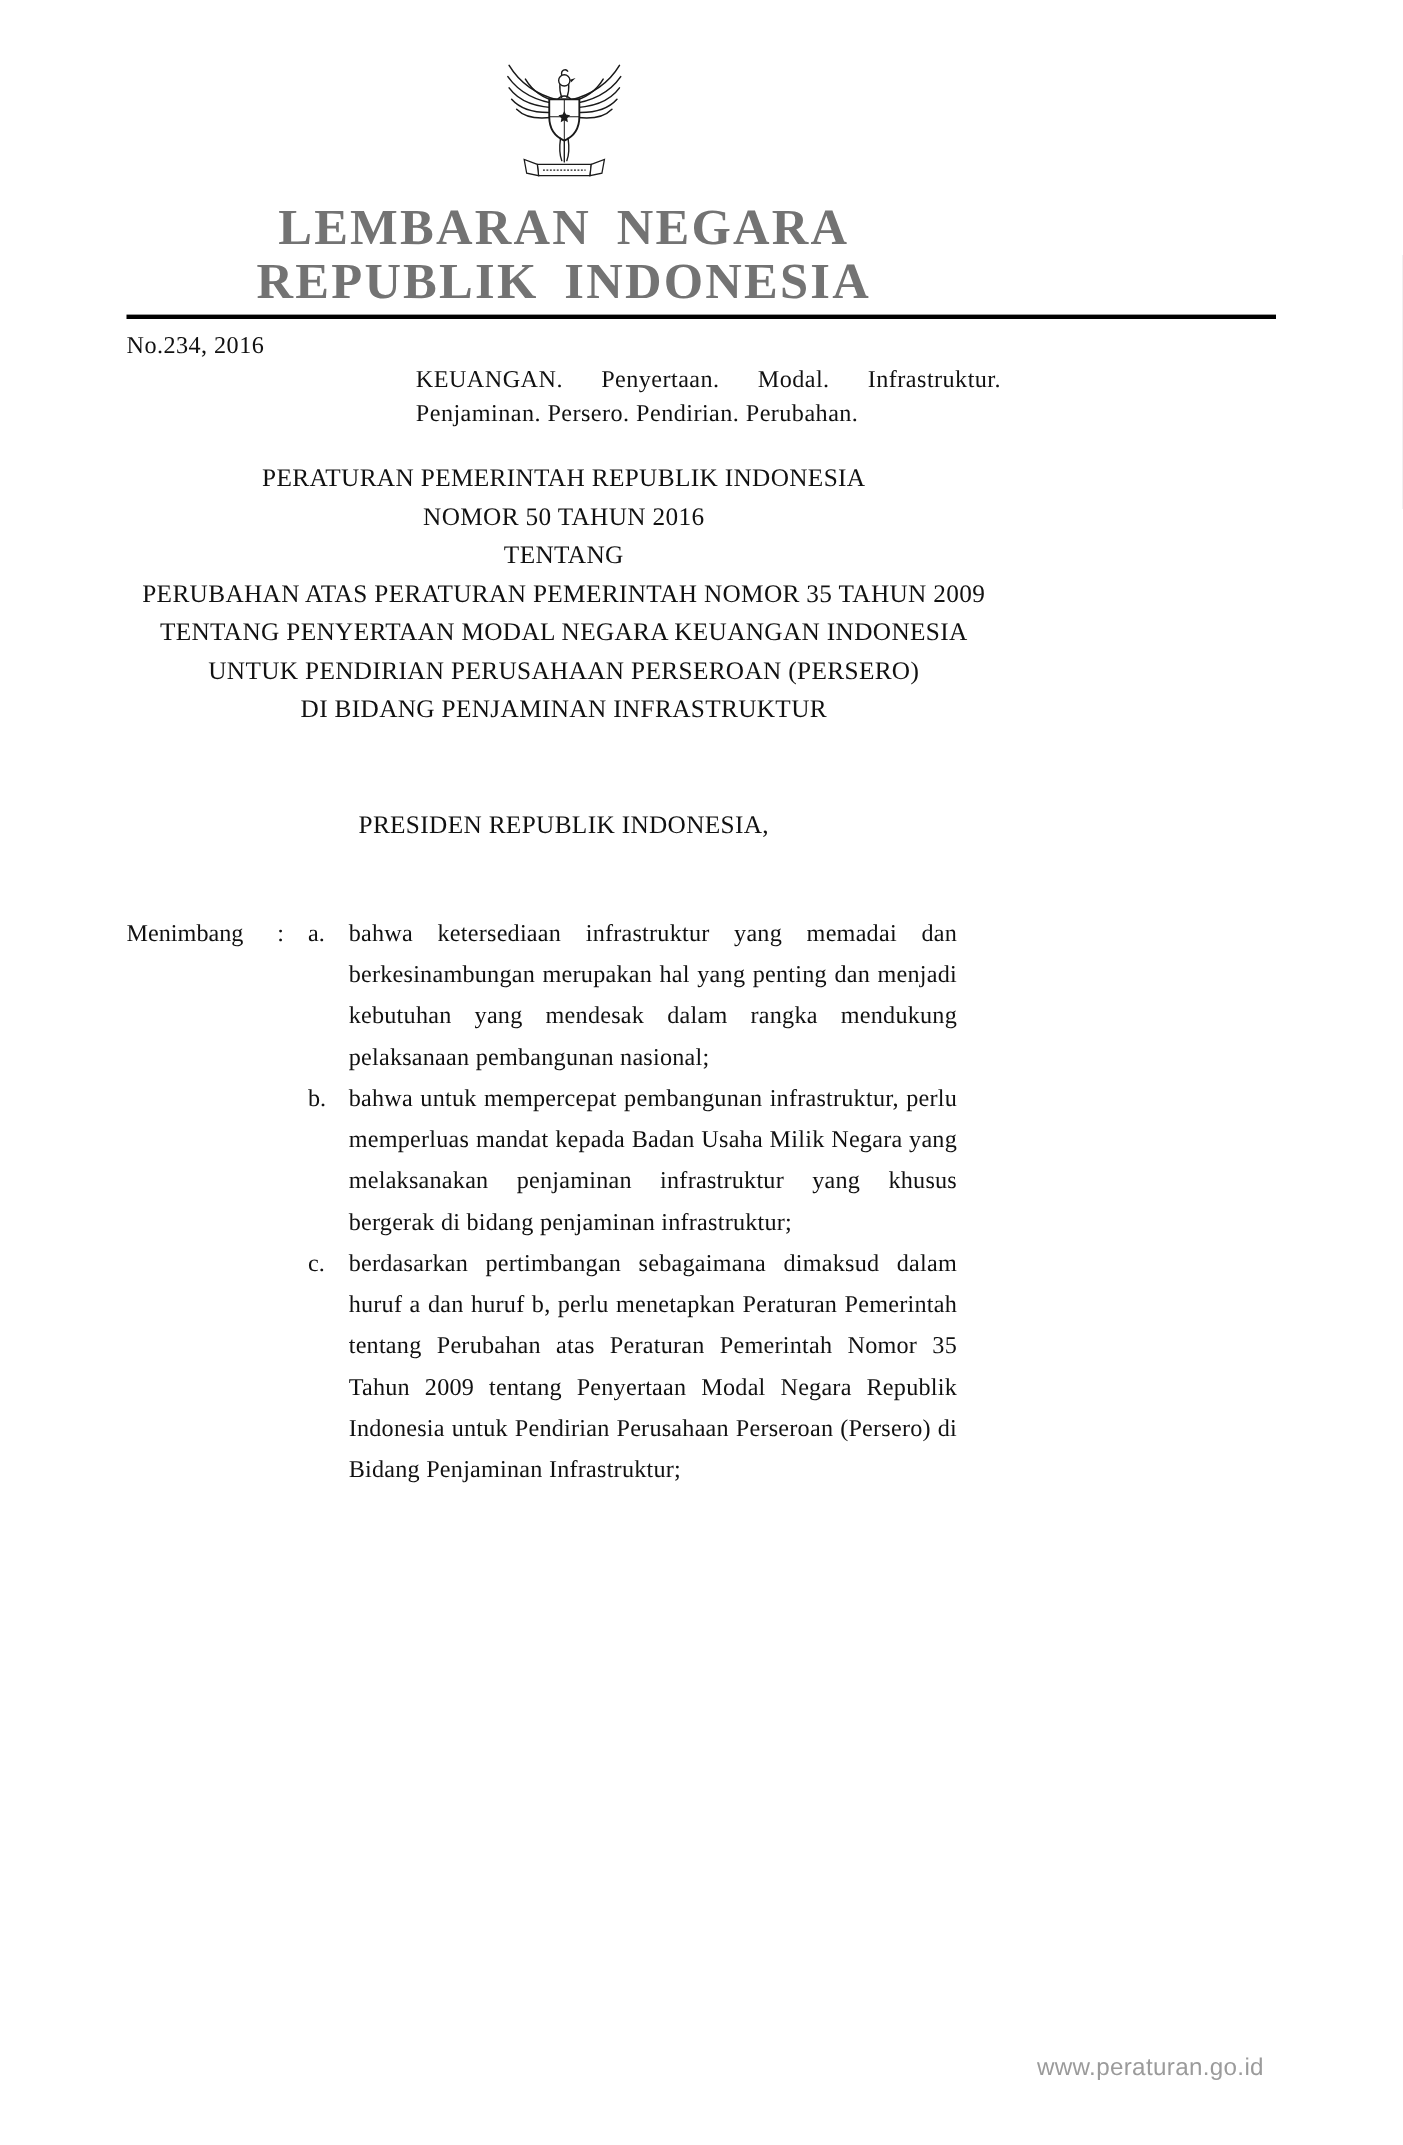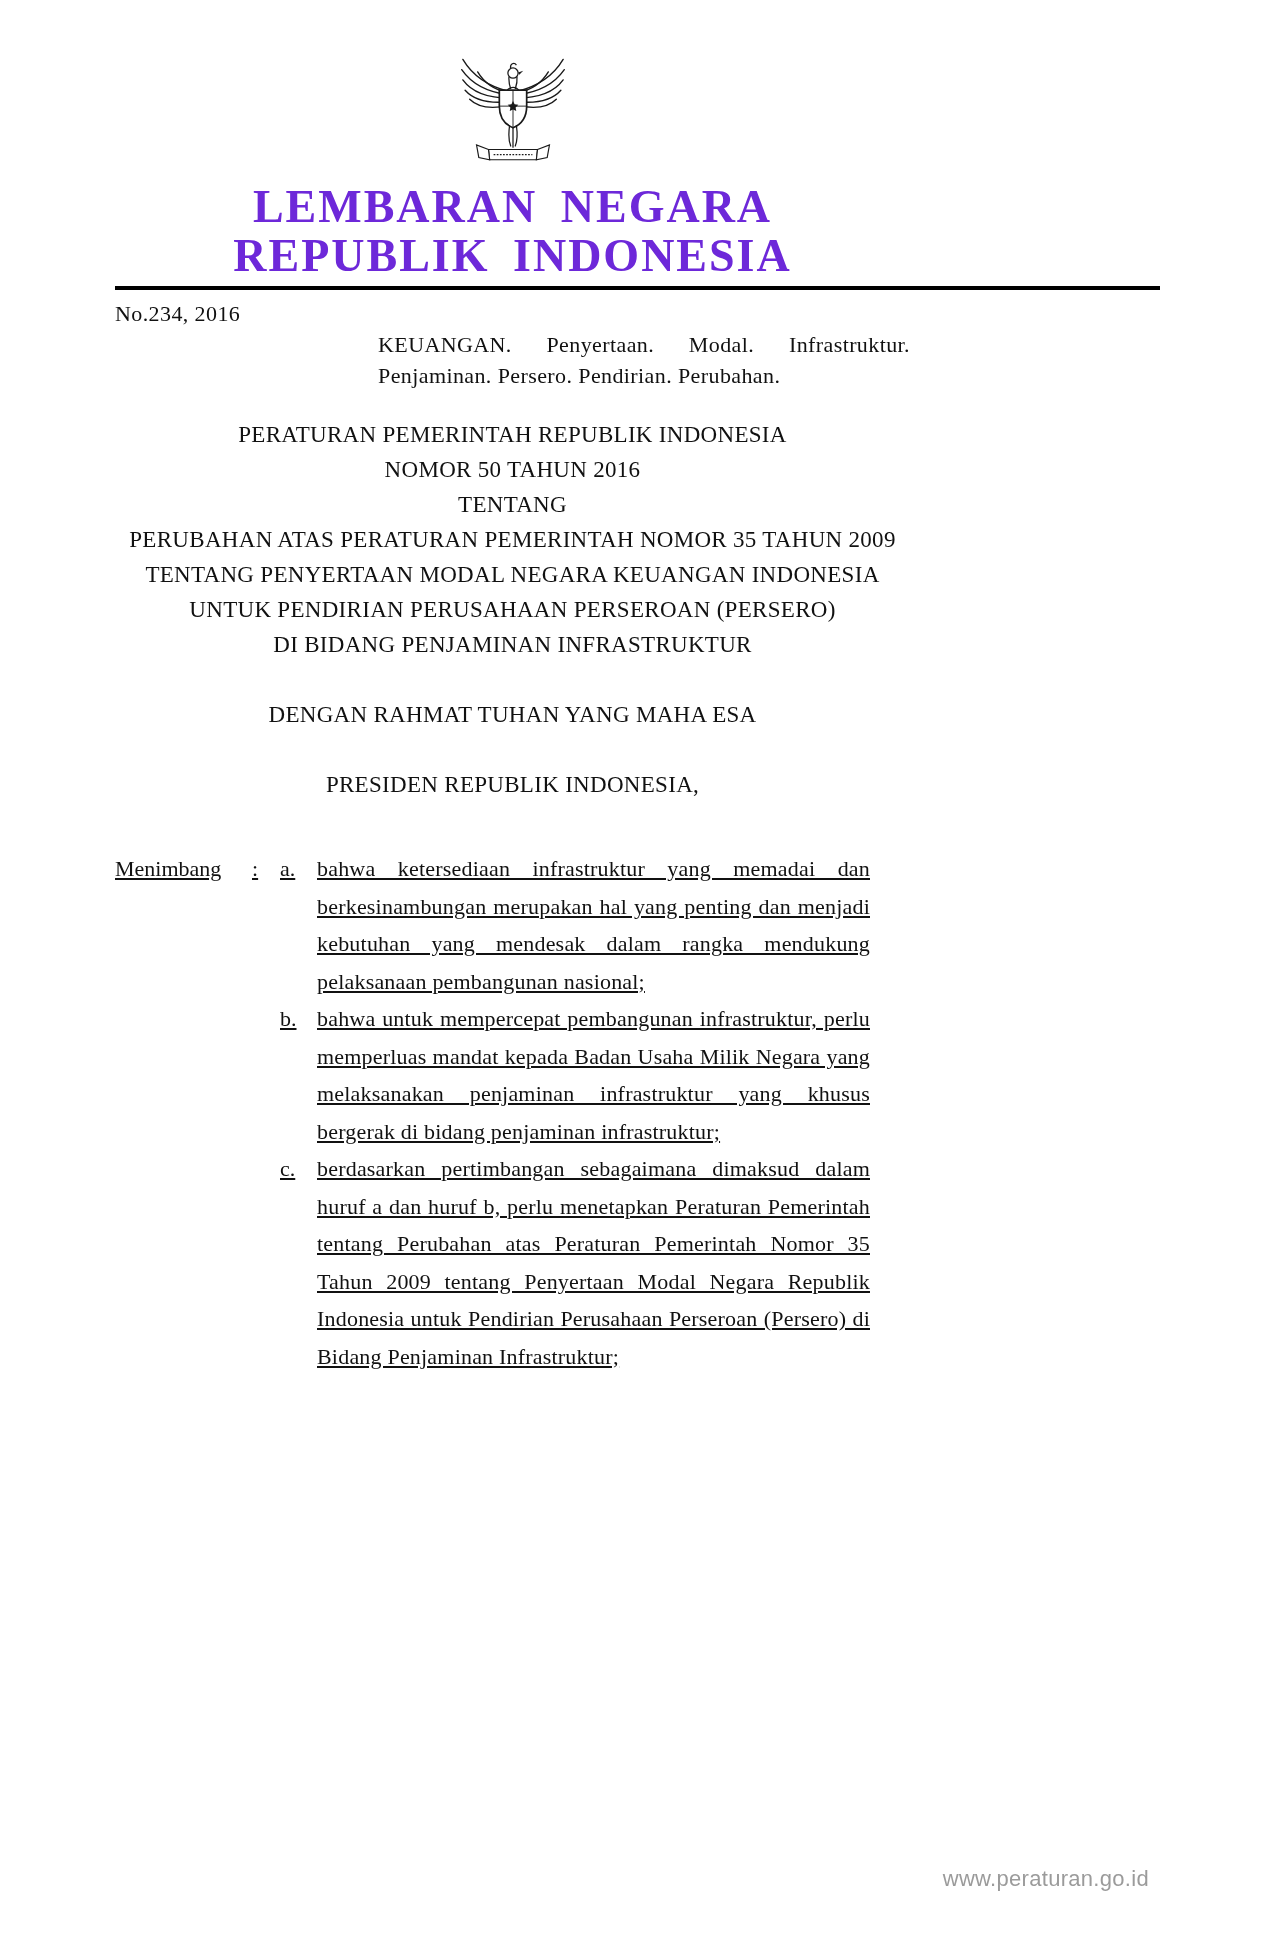--- a/index.html
+++ b/index.html
@@ -26,21 +26,21 @@
     text-align: center;
   }
   .doc-title {
     margin-top: 8px;
     text-align: center;
     font-size: 46px;
     font-weight: bold;
     line-height: 49px;
     letter-spacing: 2px;
     word-spacing: 10px;
-    color: #6d28d9;
+    color: #737373;
   }
   .rule {
     margin-top: 6px;
     width: 1045px;   
     height: 4px;
     background: #000000;
   }
   .header-row {
     margin-top: 8px;
     display: flex;
@@ -58,24 +58,23 @@
   .preamble {
     margin-top: 26px;
     text-align: center;
     font-size: 23px;
     line-height: 35px;
     letter-spacing: 0.3px;
   }
   .preamble .h-line { display: block; }
   .preamble .gap { height: 35px; }
   .considering {
-    margin-top: 48px;
+    margin-top: 62px;
     font-size: 22px;
     line-height: 37.5px;
-    text-decoration: underline;
   }
   .cons-row {
     display: grid;
     grid-template-columns: 137px 28px 37px 553px;
     width: 755px;
   }
   .cons-row .cons-letter { grid-column: 3; }
   .cons-row .cons-text   { grid-column: 4; }
   .cons-text {
     text-align: justify;
@@ -162,21 +161,20 @@
 
     <div class="preamble">
       <span class="h-line">PERATURAN PEMERINTAH REPUBLIK INDONESIA</span>
       <span class="h-line">NOMOR 50 TAHUN 2016</span>
       <span class="h-line">TENTANG</span>
       <span class="h-line">PERUBAHAN ATAS PERATURAN PEMERINTAH NOMOR 35 TAHUN 2009</span>
       <span class="h-line">TENTANG PENYERTAAN MODAL NEGARA KEUANGAN INDONESIA</span>
       <span class="h-line">UNTUK PENDIRIAN PERUSAHAAN PERSEROAN (PERSERO)</span>
       <span class="h-line">DI BIDANG PENJAMINAN INFRASTRUKTUR</span>
       <div class="gap"></div>
-      <span class="h-line">DENGAN RAHMAT TUHAN YANG MAHA ESA</span>
       <div class="gap"></div>
       <span class="h-line">PRESIDEN REPUBLIK INDONESIA,</span>
     </div>
 
     <div class="considering">
       <div class="cons-row">
         <div class="cons-label">Menimbang</div>
         <div class="cons-colon">:</div>
         <div class="cons-letter">a.</div>
         <div class="cons-text">bahwa ketersediaan infrastruktur yang memadai dan berkesinambungan merupakan hal yang penting dan menjadi kebutuhan yang mendesak dalam rangka mendukung pelaksanaan pembangunan nasional;</div>

